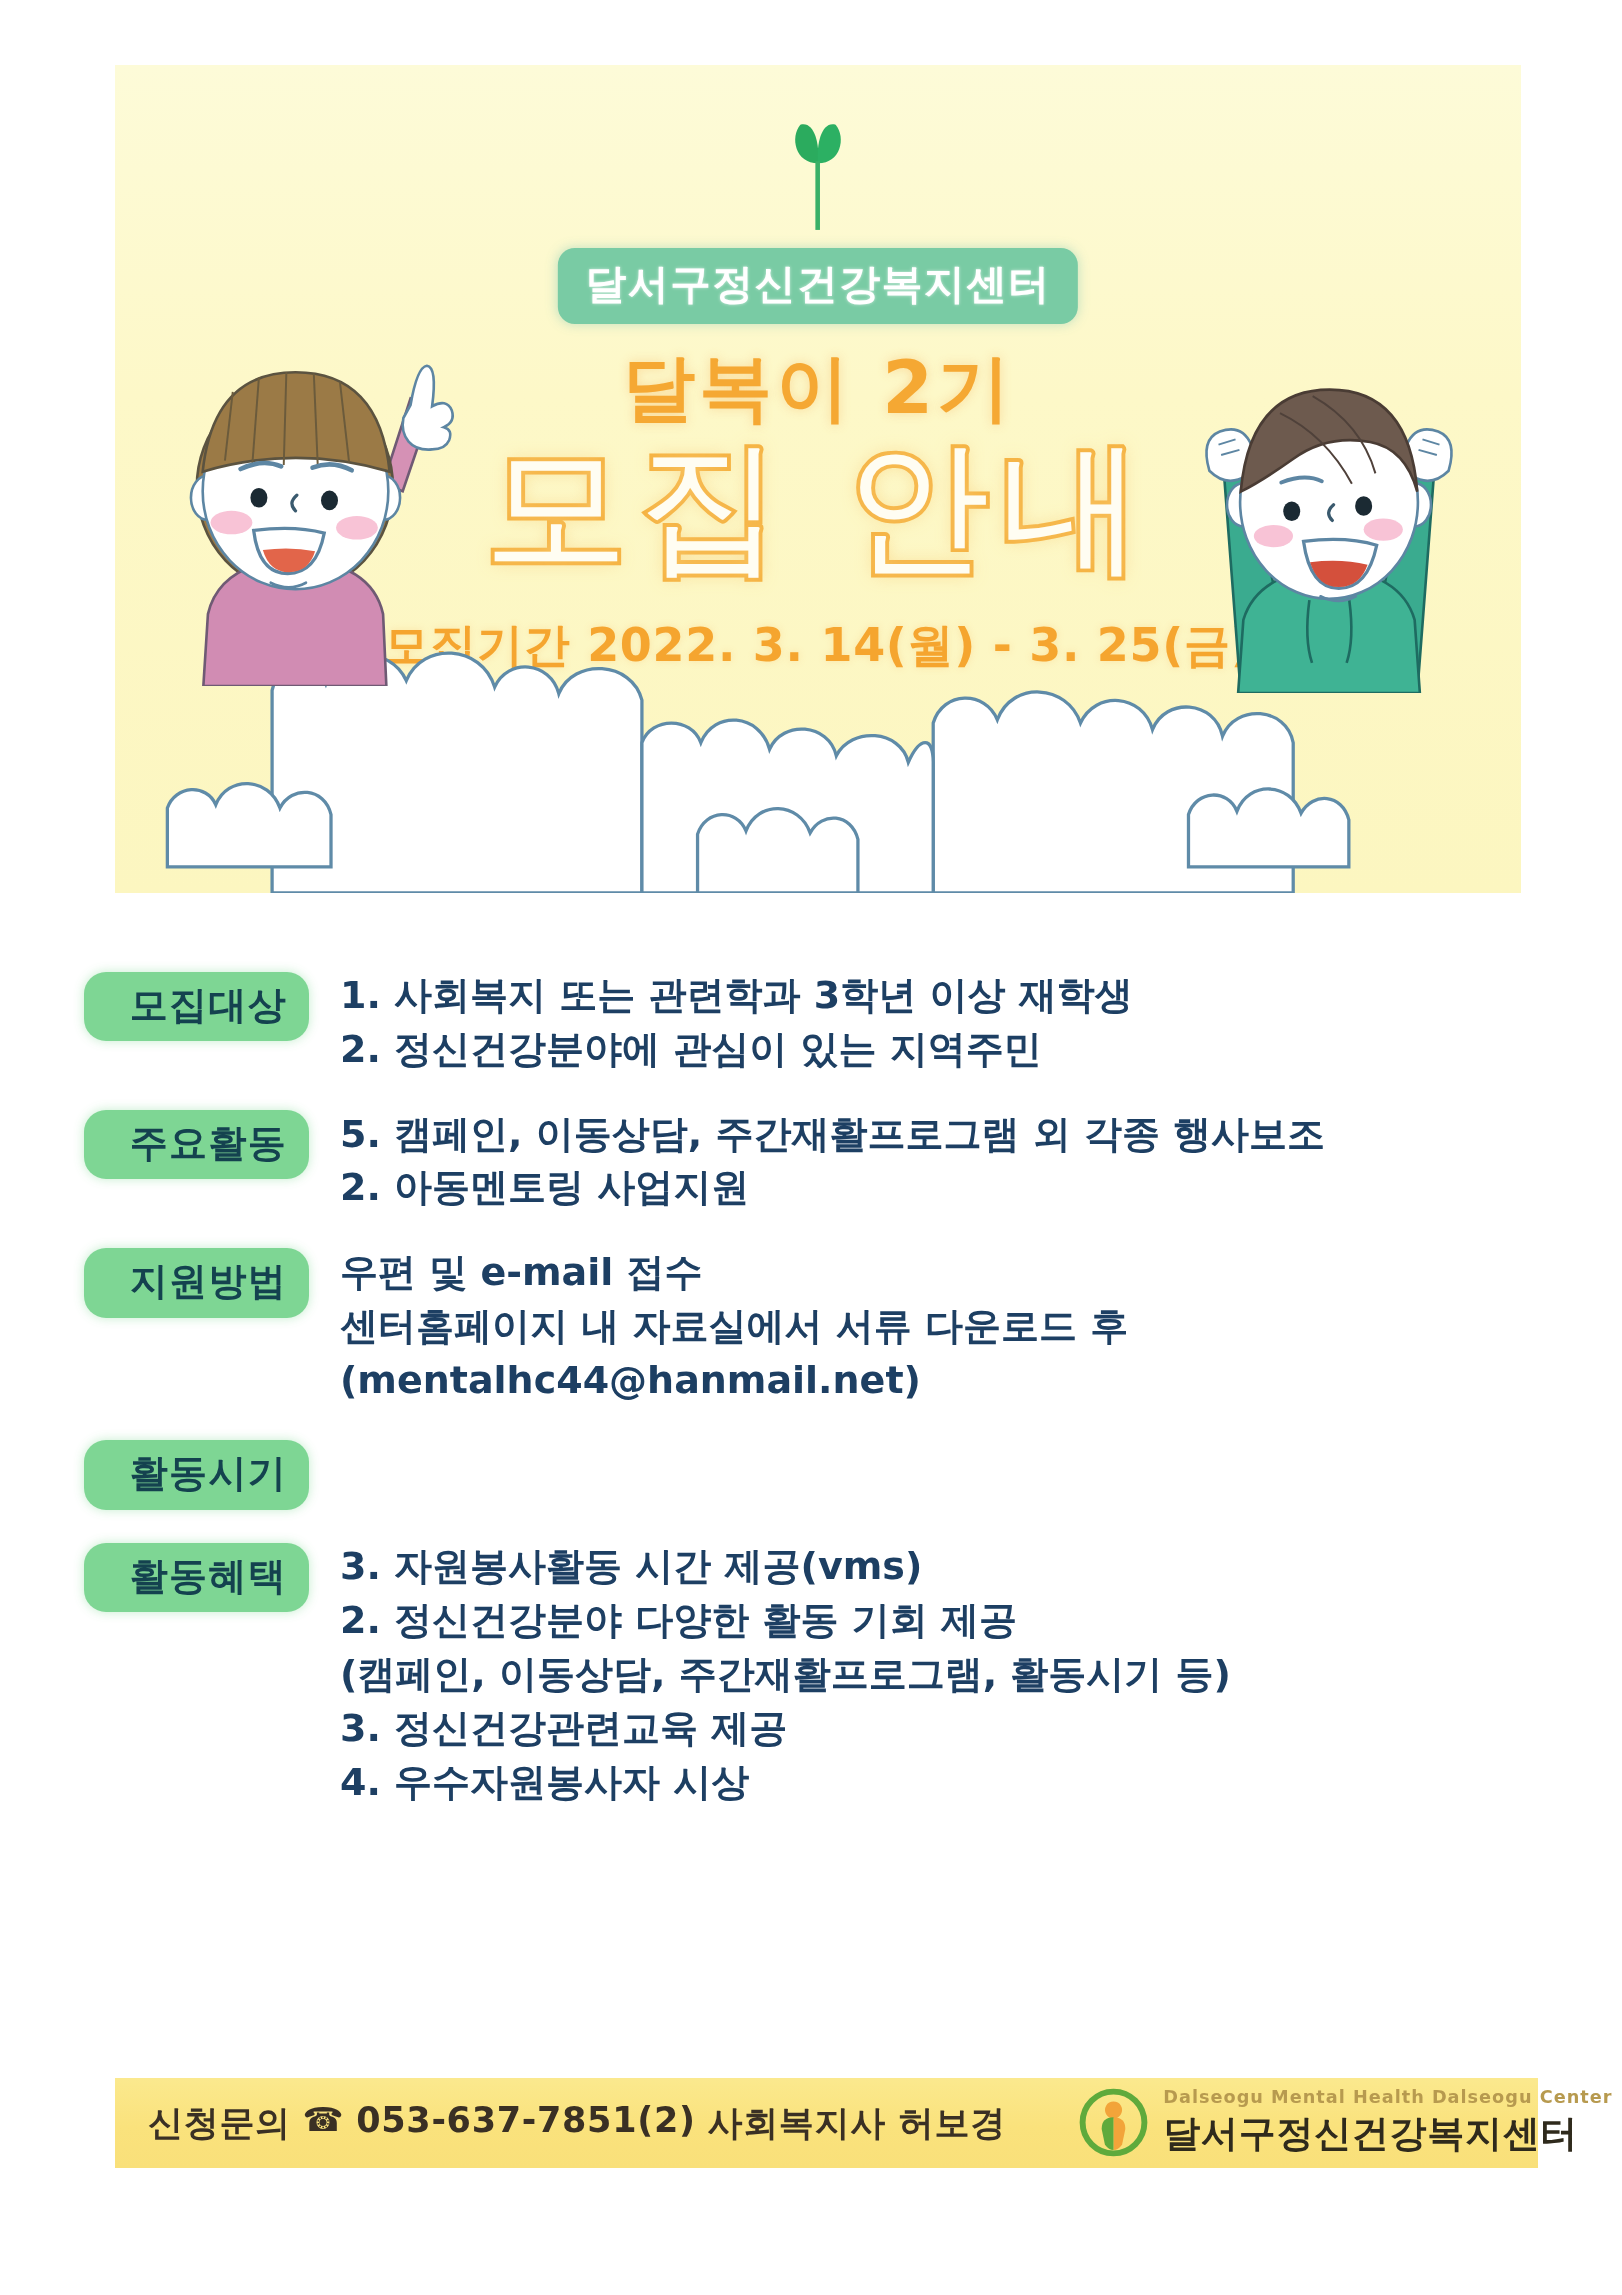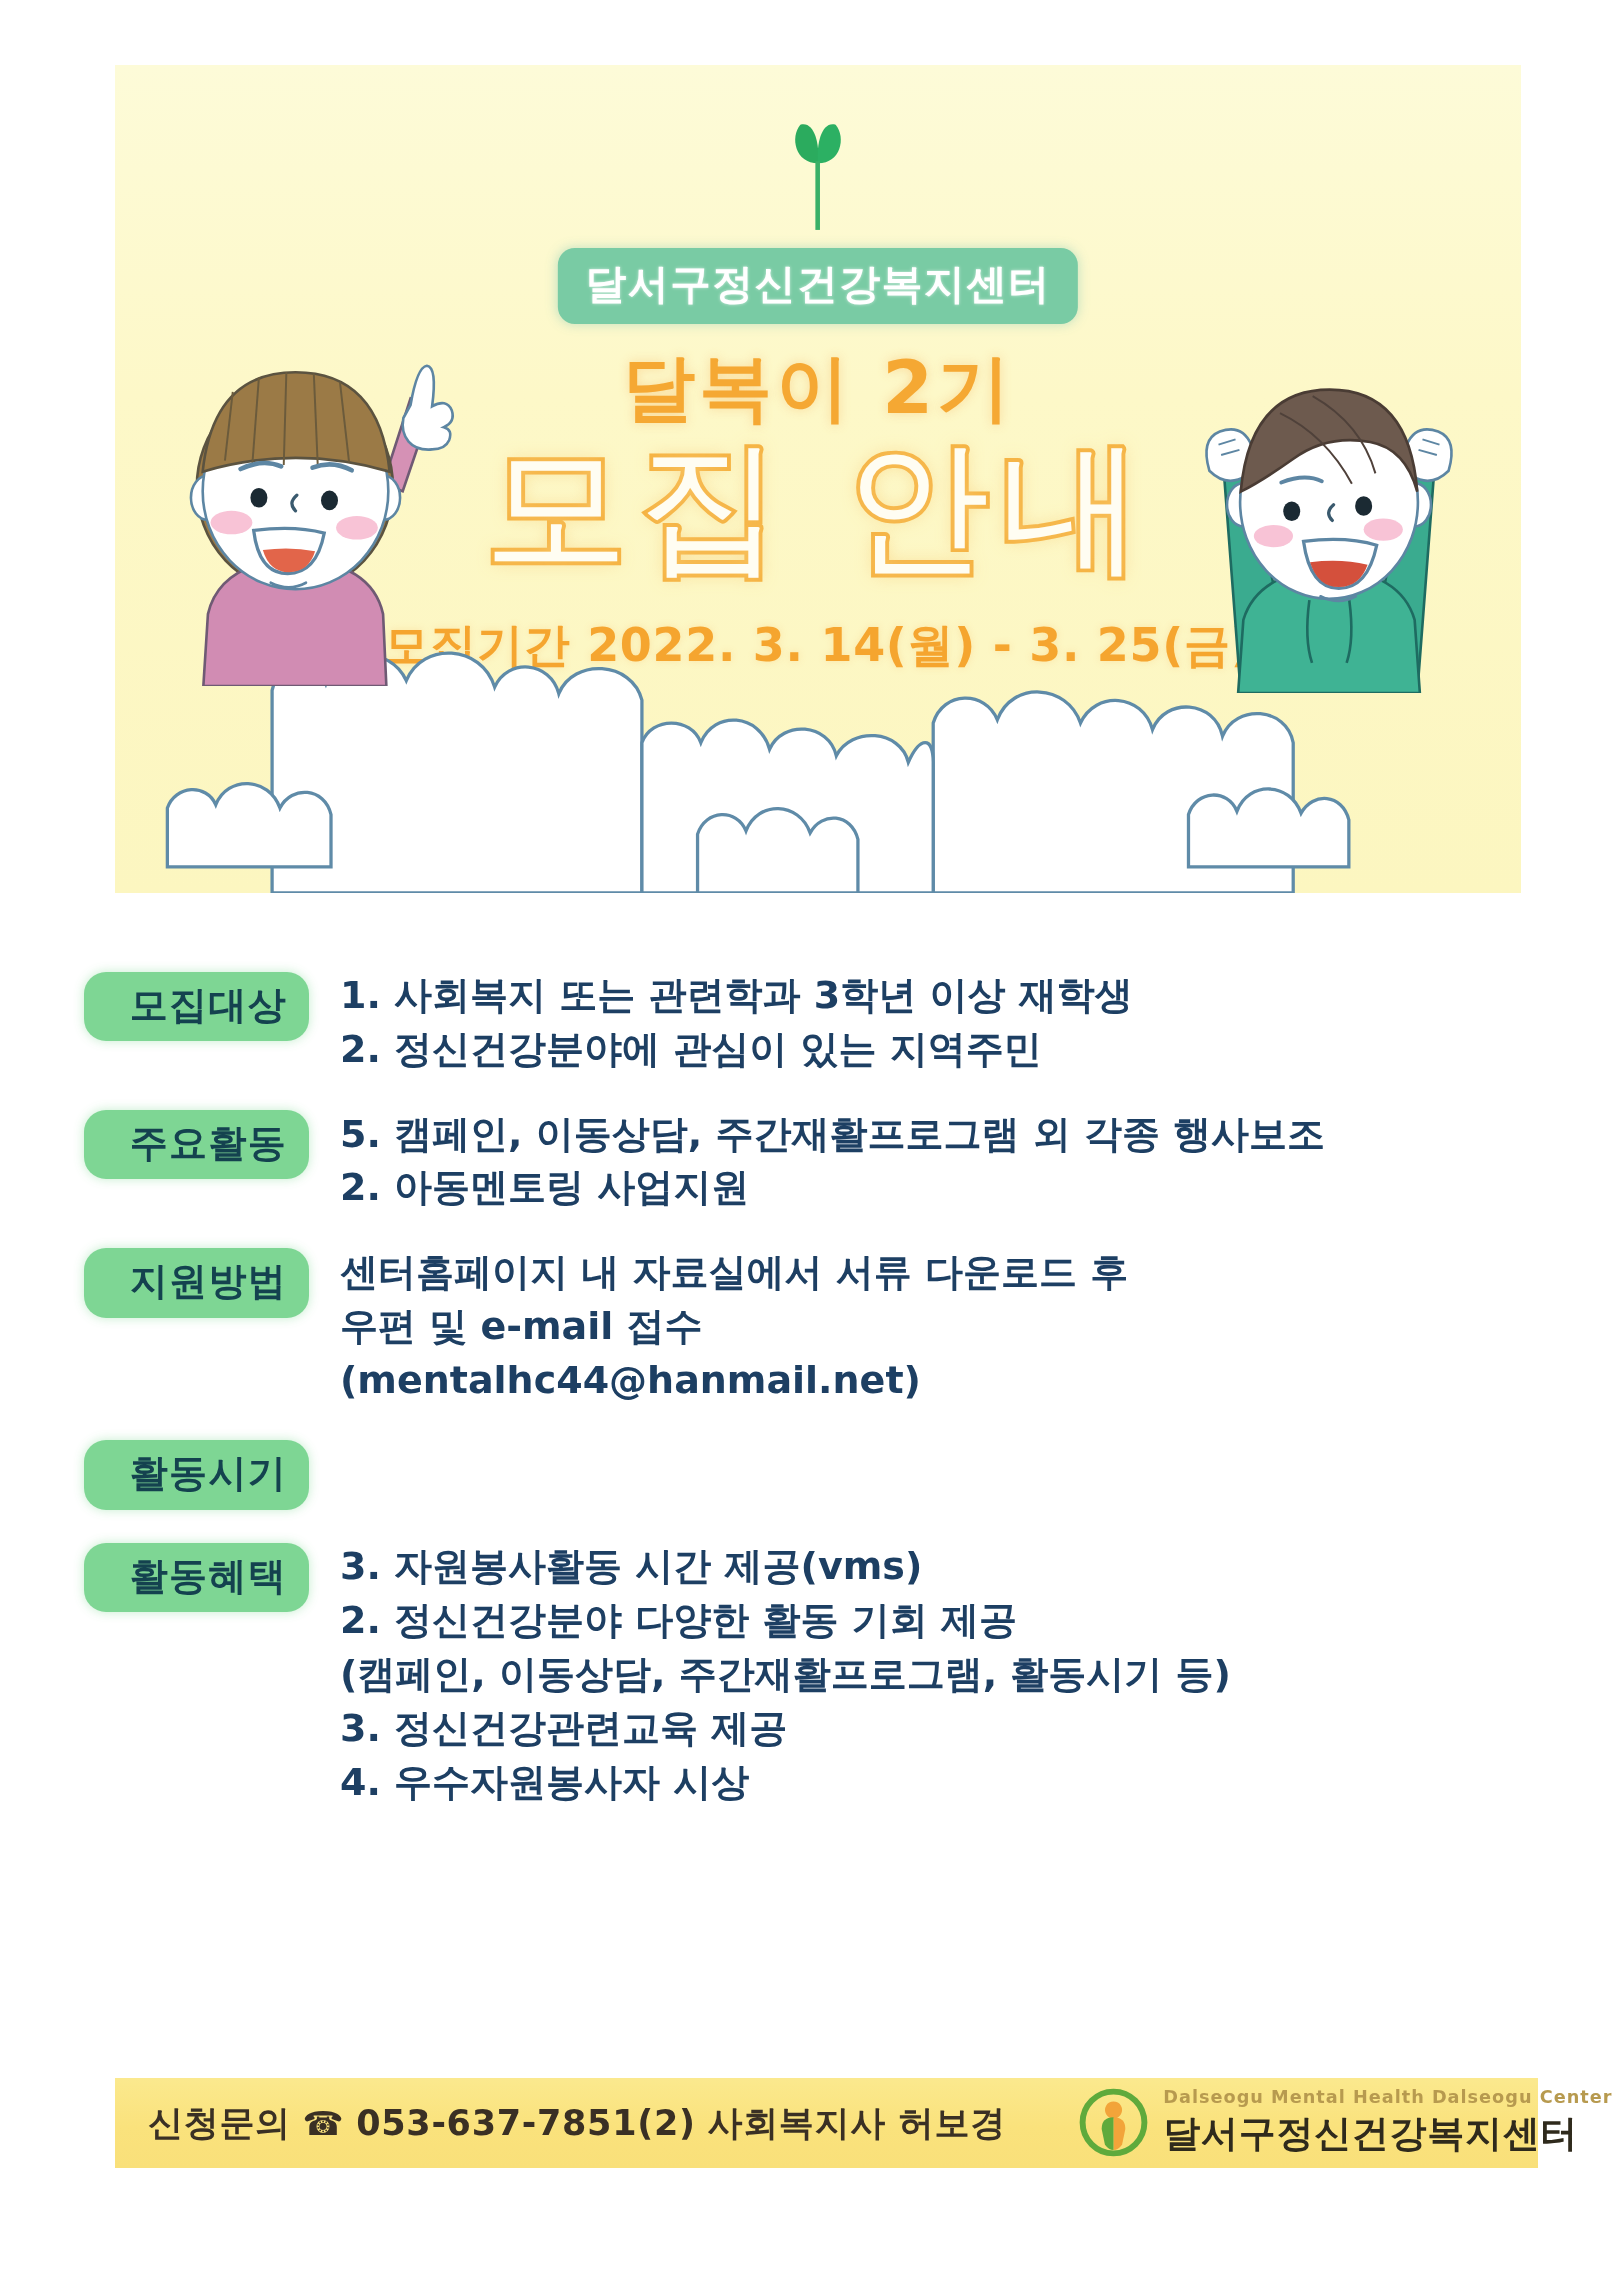--- a/index.html
+++ b/index.html
@@ -81,21 +81,21 @@
 
   
   .footer {
     position:absolute; left:115px; top:2078px;
     width:1423px; height:90px;
     background:linear-gradient(180deg,#fbe98e 0%,#fae27c 55%,#f9e07a 100%);
     display:flex; align-items:center;
   }
   .footer-text {
     color:#3a3024; font-size:35px; font-weight:700; letter-spacing:0.7px;
-    white-space:nowrap; margin-left:33px; display:flex; align-items:center; gap:11.8px;
+    white-space:nowrap; margin-left:33px; display:flex; gap:11.8px;
   }
   .phone-icon { font-size:33px; }
   .logo-wrap { display:flex; align-items:center; gap:14.4px; margin-left:72px; }
   .logo-text-en {
     color:#b79a4f; font-size:17.7px; font-weight:700; letter-spacing:1px;
     white-space:nowrap; display:block;
   }
   .logo-text-kr {
     color:#2f2a1c; font-size:37px; font-weight:700; letter-spacing:0.7px;
     white-space:nowrap; display:block; margin-top:1.3px;
@@ -258,22 +258,22 @@
     </div>
   </div>
 
   <div class="row">
     <div class="label-col">
       <div class="pill">
         <span>지원방법</span>
       </div>
     </div>
     <div class="body-col">
+      <p>우편 및 e-mail 접수</p>
       <p>센터홈페이지 내 자료실에서 서류 다운로드 후</p>
-      <p>우편 및 e-mail 접수</p>
       <p>(mentalhc44@hanmail.net)</p>
     </div>
   </div>
 
   <div class="row">
     <div class="label-col">
       <div class="pill">
         <span>활동시기</span>
       </div>
     </div>

